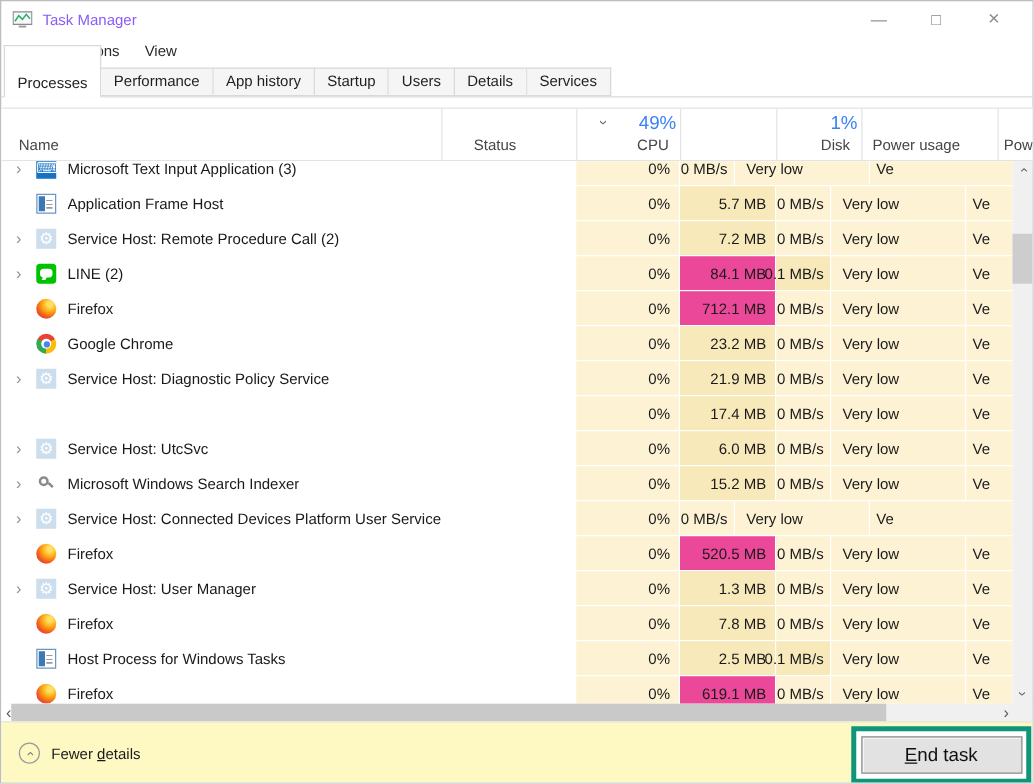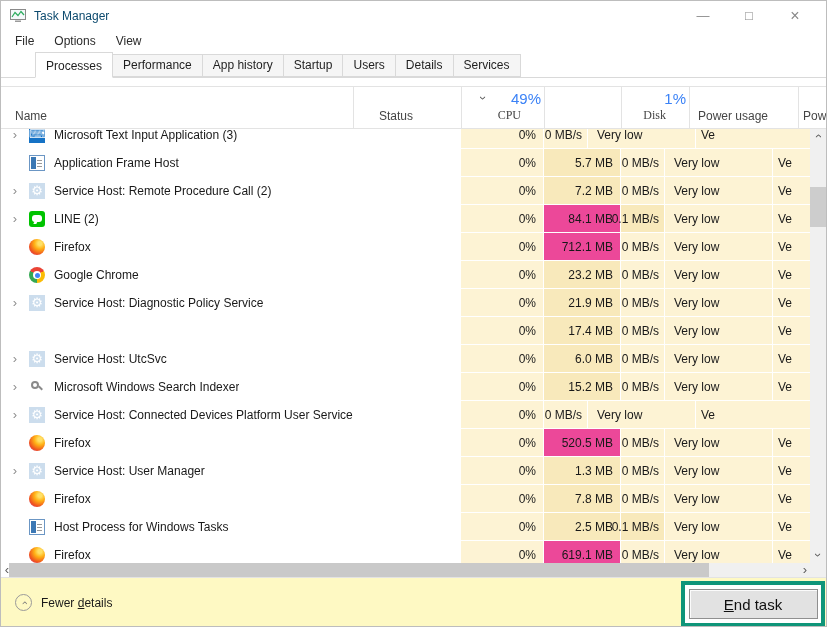--- a/index.html
+++ b/index.html
@@ -3,47 +3,47 @@
 <meta charset="utf-8">
 <style>
   html,body { margin:0; padding:0; background:#fff; }
   .window { position:relative; width:827px; height:627px; box-sizing:border-box;
             border:1px solid #bdbdbd; background:#fff; overflow:hidden;
             font-family:"Liberation Sans", sans-serif; -webkit-font-smoothing:antialiased; }
 
   
   .titlebar { position:absolute; top:0; left:0; right:0; height:30px; display:flex; align-items:center; }
   .app-icon { margin-left:9px; width:16px; height:16px; flex:none; }
-  .title-text { margin-left:8px; font-size:12px; color:#0c4a6e; }
+  .title-text { margin-left:8px; font-size:12px; color:#8b5cf6; }
   .win-controls { position:absolute; right:8px; top:0; height:30px; display:flex; }
   .win-btn { width:46px; text-align:center; line-height:30px; color:#8a8a8a; font-size:13px; }
   .win-btn.close { font-size:16px; }
 
   
   .menubar { position:absolute; top:30px; left:0; height:21px; display:flex; padding-left:7px; }
   .menu-item { font-size:12px; color:#2b2b2b; padding:0 10px; line-height:21px; }
   .menu-item:first-child { padding-left:0; margin-left:7px; }
 
   
   .tabbar { position:absolute; top:52px; left:0; right:0; height:24px; display:flex; align-items:flex-end;
             border-bottom:1px solid #d9d9d9; padding-left:2px; }
   .tab { font-size:12px; color:#1f1f1f; background:#f5f5f5; border:1px solid #d9d9d9; border-left:none;
          padding:3px 10px 4px; white-space:nowrap; }
   .tab:first-child { border-left:1px solid #d9d9d9; }
   .tab.active { background:#fff; border-left:1px solid #d9d9d9; border-bottom:1px solid #fff;
-                margin-bottom:-1px; padding-top:6px;margin-left:32px; }
+                margin-bottom:-1px; padding-top:22px; }
 
   
   .header { position:absolute; top:85px; left:0; width:827px; height:43px; box-sizing:border-box;
             border-top:1px solid #e3e3e3; border-bottom:1px solid #e3e3e3; background:#fff; }
   .header .sep { position:absolute; top:0; bottom:0; width:1px; background:#e3e3e3; }
   .h-text { position:absolute; bottom:5px; font-size:12px; color:#454545; white-space:nowrap; }
   .h-col { position:absolute; top:0; height:100%; box-sizing:border-box; }
   .h-col .pct { position:absolute; top:3px; right:3px; font-size:15px; color:#3b82f6; }
-  .h-col .lbl { position:absolute; bottom:5px; right:23px; font-size:12px; color:#454545;font-family:Liberation Serif, serif; }
+  .h-col .lbl { position:absolute; bottom:5px; right:9px; font-size:12px; color:#454545; }
   .sort-chevron { position:absolute; left:480px; top:6px; font-size:12px; color:#5a5a5a;
                   transform:rotate(90deg); line-height:10px; }
 
   
   .list { position:absolute; top:128px; left:0; width:810px; height:434px; overflow:hidden; background:#fff; }
   .rows { position:absolute; top:-8px; left:0; right:0; }
   .row { height:28px; display:flex; align-items:stretch; font-size:12px; color:#191919; }
   .c-name { width:352px; flex:none; display:flex; align-items:center; padding-left:6px; box-sizing:border-box; overflow:hidden; }
   .expander { width:16px; flex:none; text-align:center; color:#8f8f8f; font-size:13px; line-height:28px; }
   .row-label { margin-left:9px; white-space:nowrap; overflow:hidden; }

